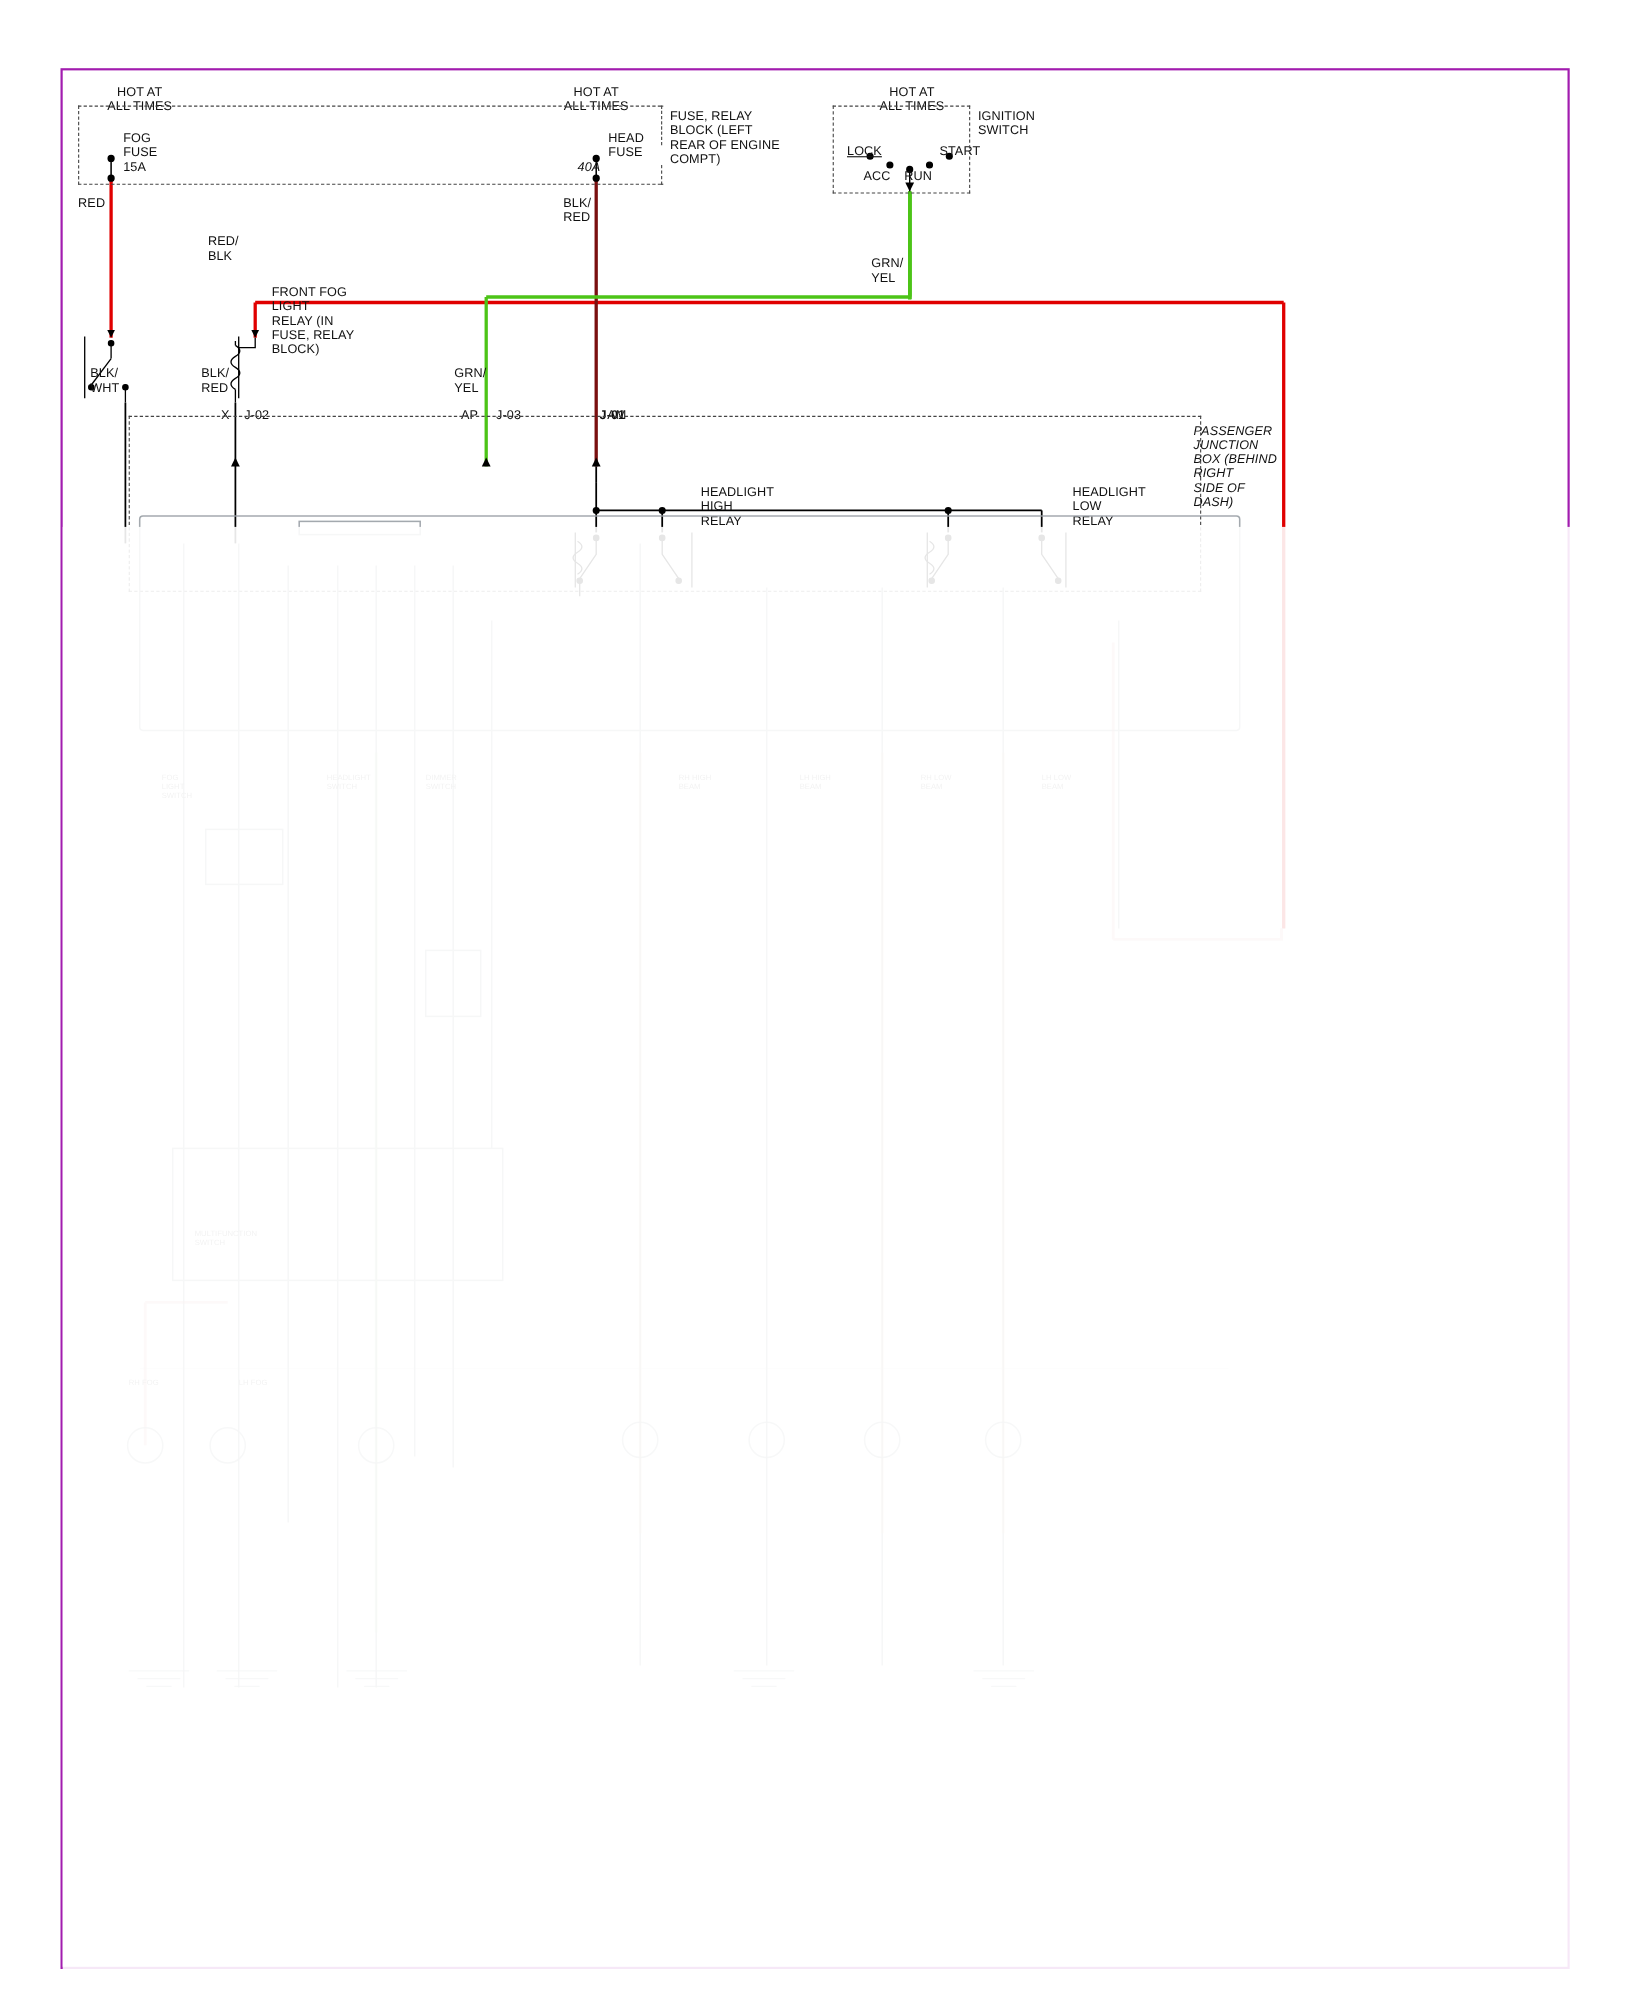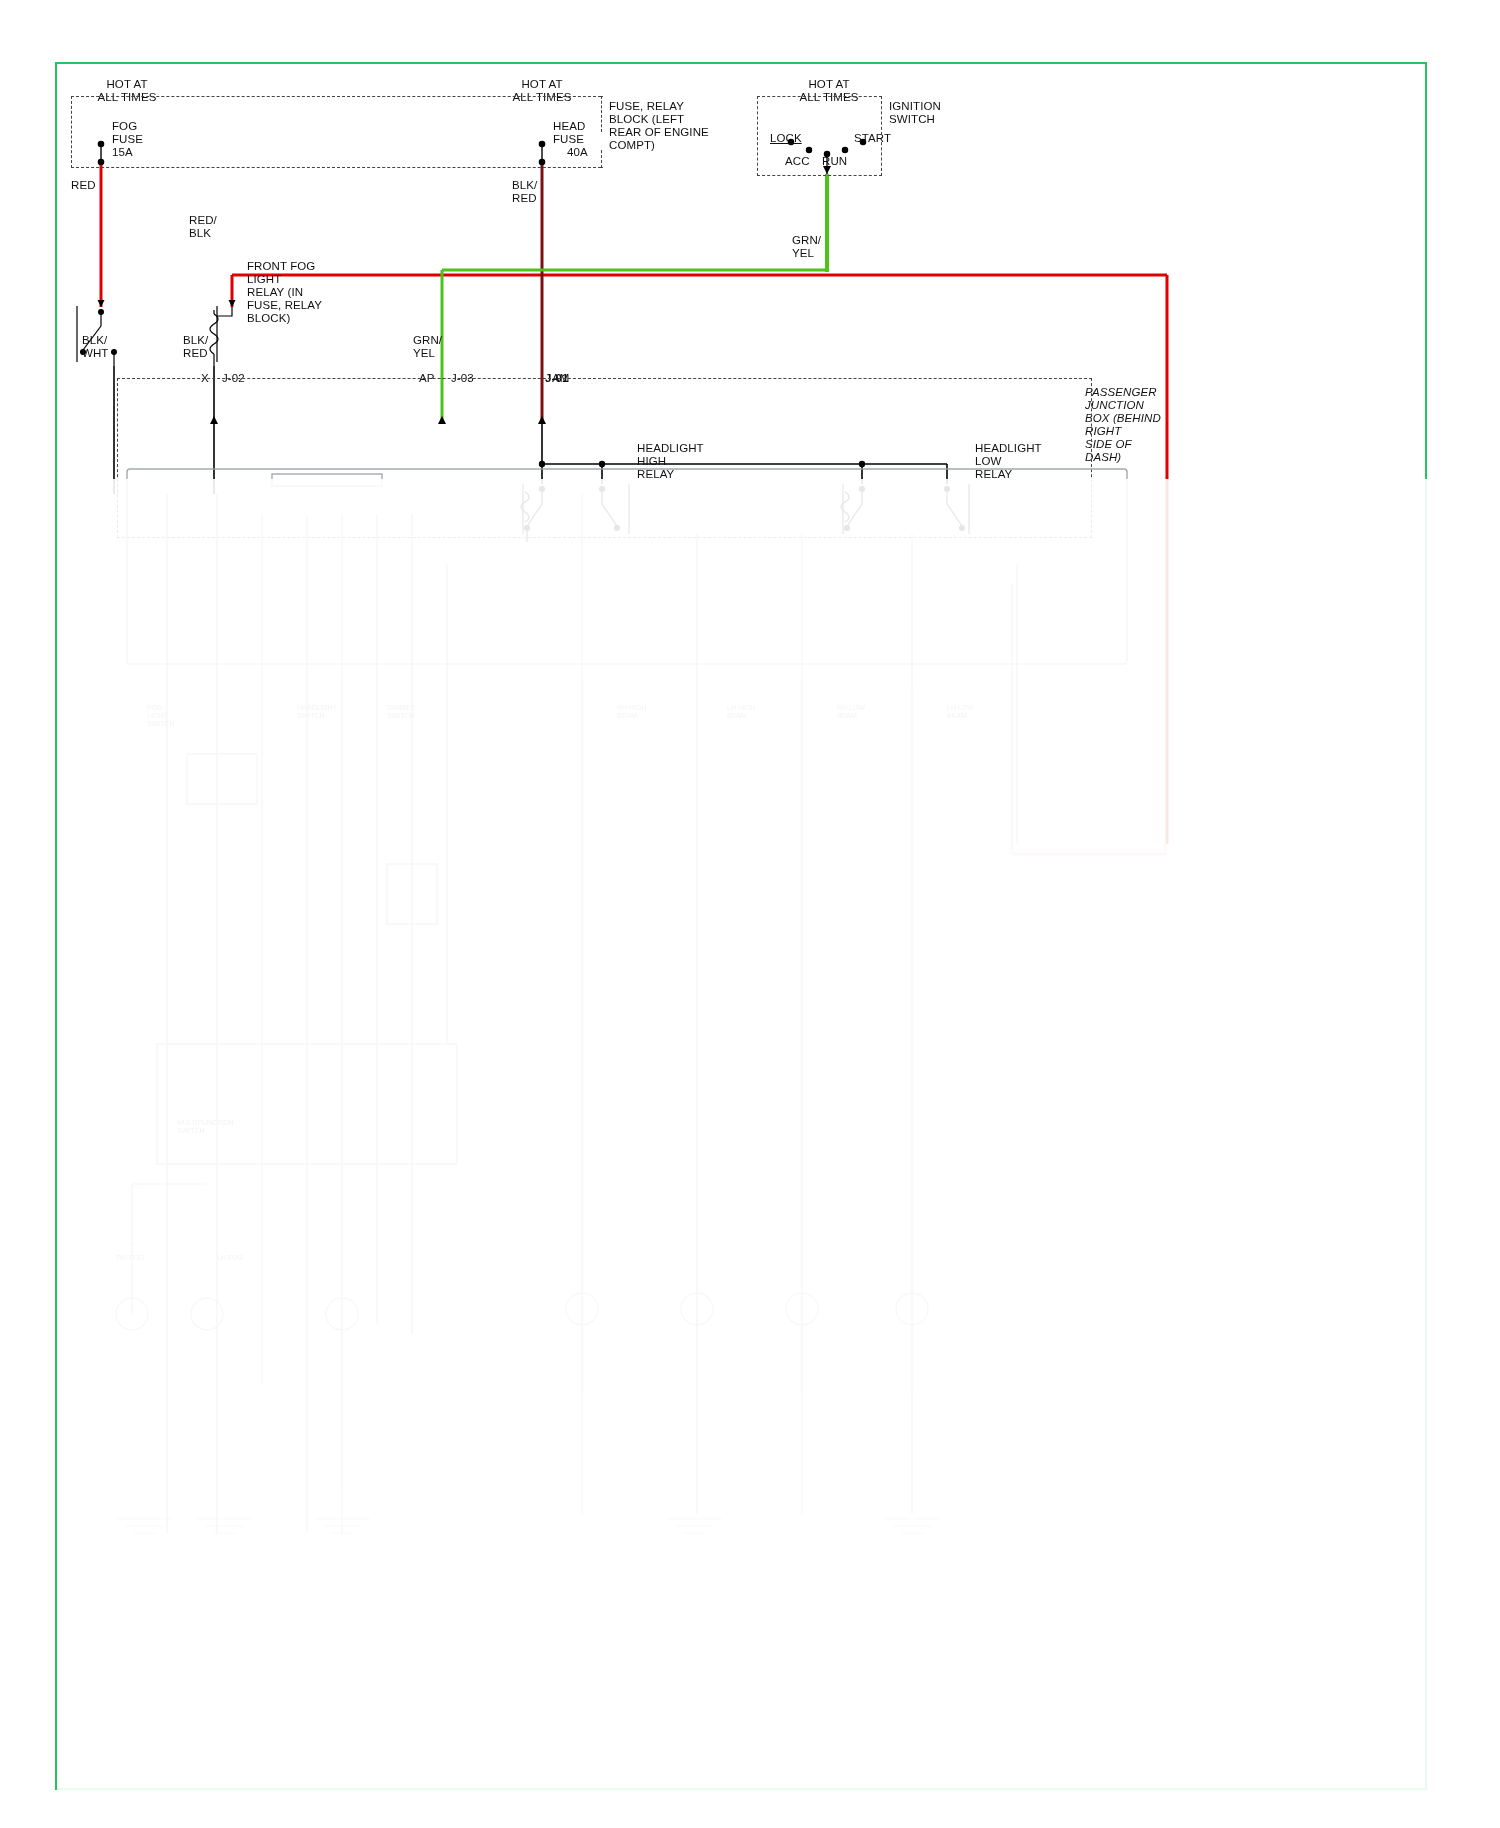--- a/index.html
+++ b/index.html
@@ -1,18 +1,18 @@
 <!DOCTYPE html>
 <html><head>
 <meta charset="utf-8">
 <style>
   html,body{margin:0;padding:0;background:#ffffff;}
   body{font-family:"Liberation Sans", sans-serif;}
   #page{position:relative;width:1500px;height:1828px;background:#ffffff;overflow:hidden;}
-  #frame{position:absolute;left:55px;top:62px;width:1372px;height:1728px;border:2px solid #22c55e;background:#fff;box-sizing:border-box;}
+  #frame{position:absolute;left:55px;top:62px;width:1372px;height:1728px;border:2px solid #a21caf;background:#fff;box-sizing:border-box;}
   .lbl{position:absolute;font-size:11.5px;line-height:13px;color:#111;white-space:pre;letter-spacing:0.1px;}
   .lbl.c{text-align:center;}
   .dash{position:absolute;border:1px dashed #444;box-sizing:border-box;}
   svg.ov{position:absolute;left:0;top:0;width:1372px;height:1728px;overflow:visible;pointer-events:none;}
   
   #fade{position:absolute;left:0;top:415px;width:1372px;height:1313px;background:#ffffff;opacity:0.90;}
   #lowerart{position:absolute;left:0;top:0;width:1372px;height:1728px;}
   .ftxt{position:absolute;font-size:7px;color:#777;line-height:8px;white-space:pre;}
   .footer{position:absolute;left:12px;bottom:10px;font-size:8px;color:#999;}
 </style>
@@ -158,21 +158,21 @@
     </svg>
 
     <div class="lbl c" style="left:20px;top:14px;width:100px;"><span>HOT AT</span><br><span>ALL TIMES</span></div>
     <div class="lbl" style="left:55px;top:56px;">FOG</div>
     <div class="lbl" style="left:55px;top:69px;">FUSE</div>
     <div class="lbl" style="left:55px;top:82px;">15A</div>
 
     <div class="lbl c" style="left:435px;top:14px;width:100px;"><span>HOT AT</span><br><span>ALL TIMES</span></div>
     <div class="lbl" style="left:496px;top:56px;">HEAD</div>
     <div class="lbl" style="left:496px;top:69px;">FUSE</div>
-    <div class="lbl" style="left:510px;top:82px;">40A</div>
+    <div class="lbl" style="left:468px;top:82px;font-style:italic;">40A</div>
 
     <div class="lbl c" style="left:712px;top:14px;width:120px;"><span>HOT AT</span><br><span>ALL TIMES</span></div>
     <div class="lbl" style="left:713px;top:68px;text-decoration:underline;">LOCK</div>
     <div class="lbl" style="left:728px;top:91px;">ACC</div>
     <div class="lbl" style="left:785px;top:68px;margin-left:12px;">START</div>
     <div class="lbl" style="left:765px;top:91px;">RUN</div>
 
     <div class="lbl" style="left:552px;top:36px;">FUSE, RELAY
 BLOCK (LEFT
 REAR OF ENGINE

